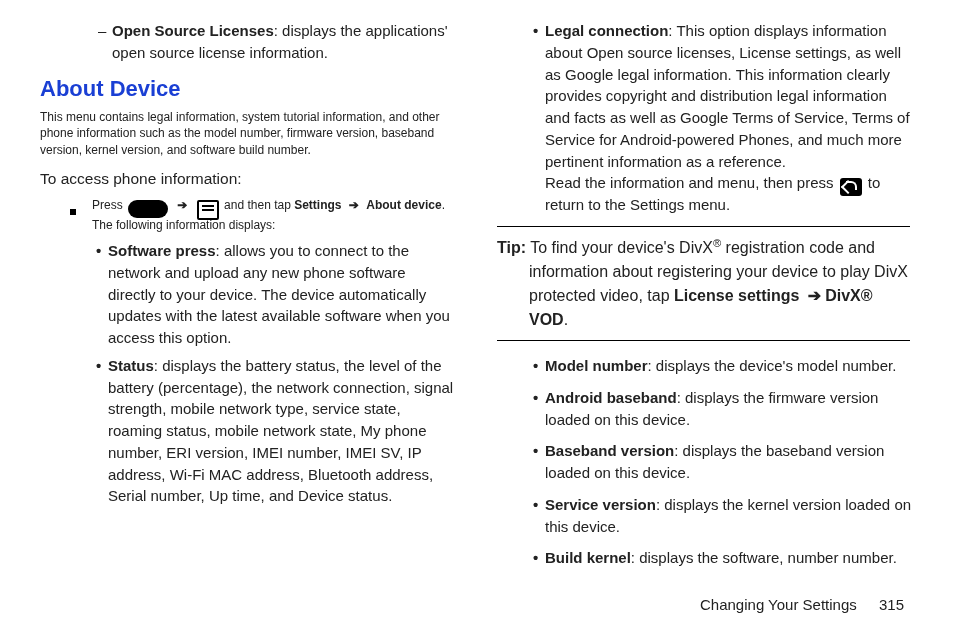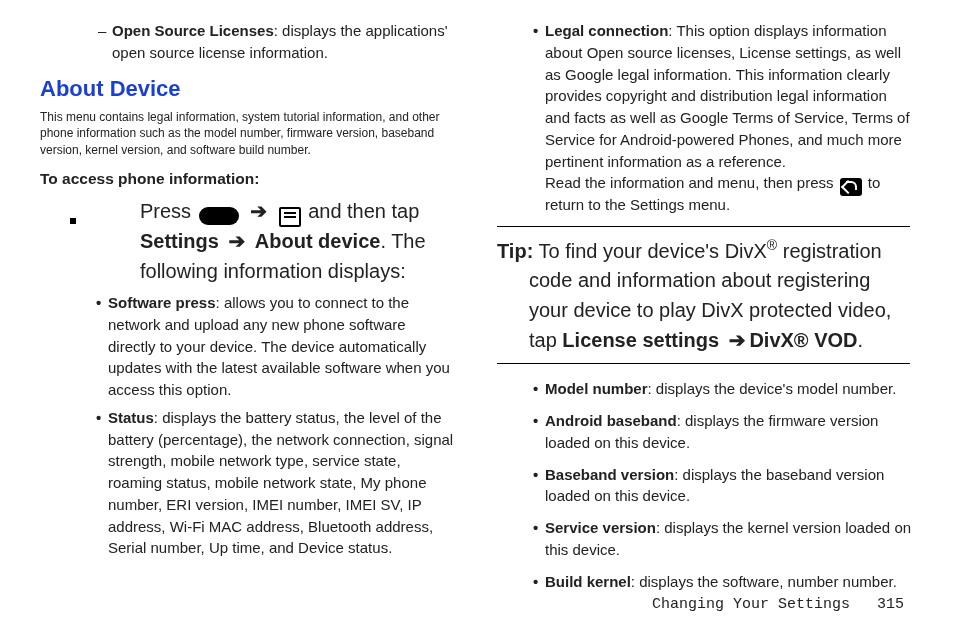--- a/index.html
+++ b/index.html
@@ -33,40 +33,39 @@
     font-weight: 900;
     margin: 6px 0 4px 0;
     font-family: Arial, Helvetica, sans-serif;
   }
   .intro {
     font-size: 12px;
     margin: 2px 0 8px 0;
     line-height: 1.4;
   }
   .sub-bold {
-    font-weight: bold;
+    font-weight: normal;
     font-size: 15.5px;
     margin: 6px 0;
   }
   .dash-item {
     display: flex;
     margin-left: 58px;
     margin-bottom: 8px;
   }
   .dash-item .dash {
     flex: 0 0 14px;
   }
   .square-item {
     display: flex;
     margin-left: 30px;
     margin-bottom: 6px;
-    font-size: 20px;
+    font-size: 12px;
     line-height: 1.5;
     align-items: flex-start;
-    gap: 48px;
   }
   .square-item .sq {
     flex: 0 0 22px;
     padding-top: 6px;
   }
   .square-item .sq::before {
     content: "";
     display: inline-block;
     width: 6px;
     height: 6px;
@@ -152,36 +151,35 @@
   }
   .arrow {
     font-weight: bold;
     margin: 0 4px;
   }
   .tip-block {
     border-top: 1px solid #000;
     border-bottom: 1px solid #000;
     padding: 8px 0;
     margin: 10px 4px 14px 0;
-    font-size: 20px;
+    font-size: 16px;
   }
   .tip-body {
     padding-left: 32px;
     text-indent: -32px;
   }
   .sup {
     font-size: 0.7em;
     vertical-align: super;
   }
   .footer {
     position: absolute;
     bottom: 20px;
     right: 50px;
     font-size: 15px;
-    font-family: Liberation Mono, monospace;
   }
   .footer .pn {
     margin-left: 18px;
   }
   b { font-weight: bold; }
 </style>
 </head>
 <body>
 
 <div class="columns">

